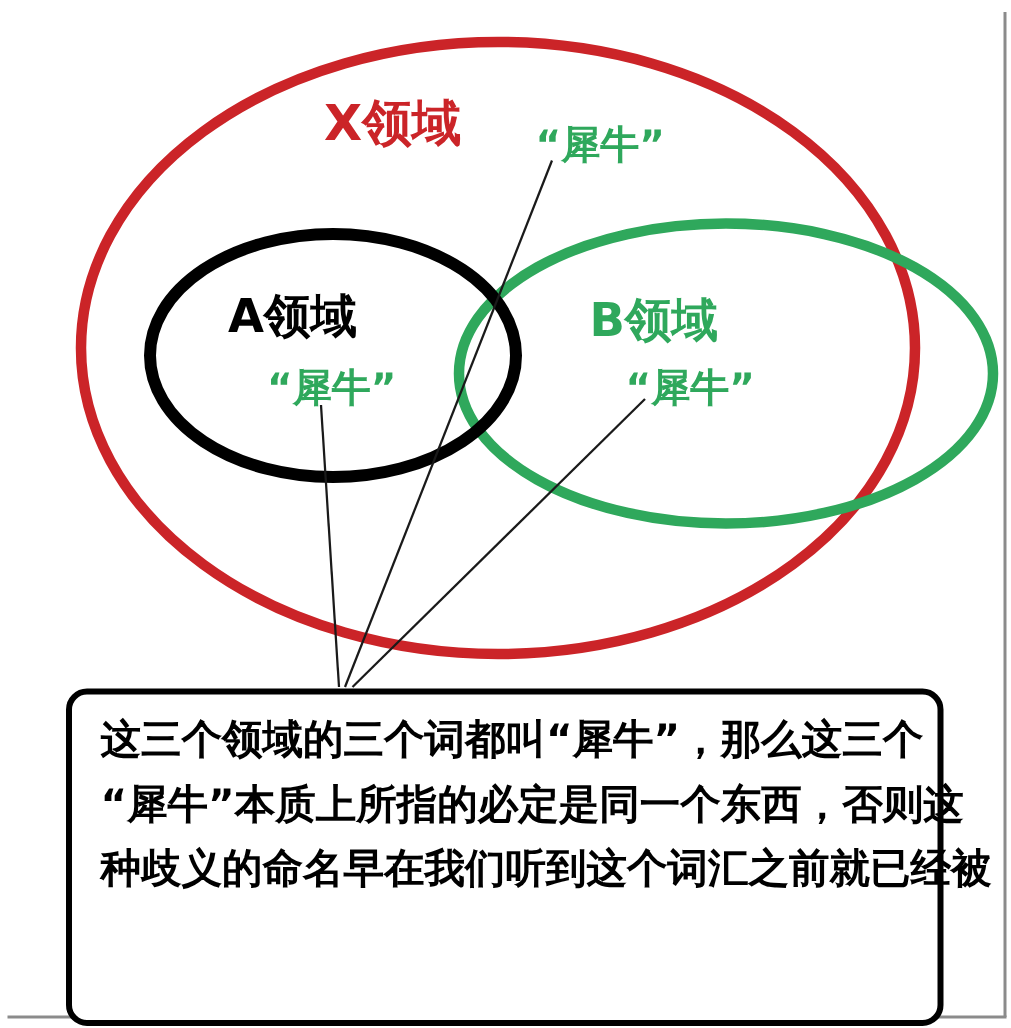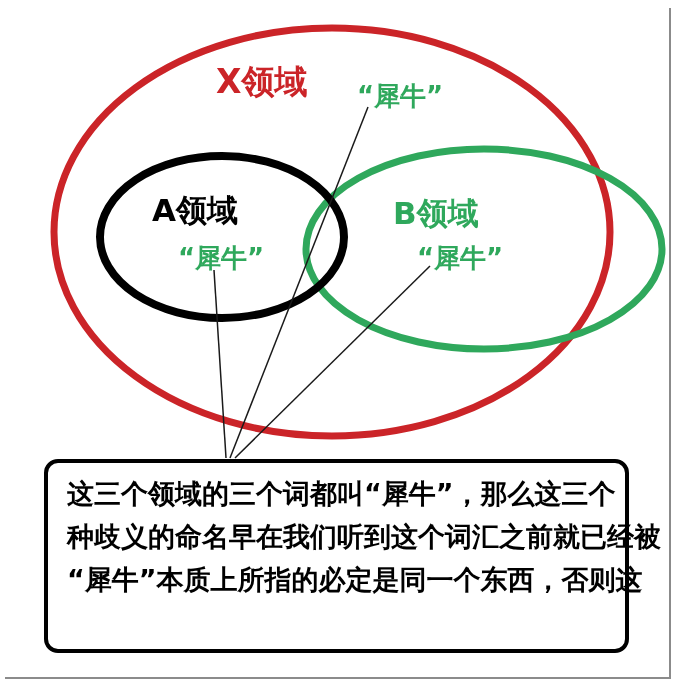--- a/index.html
+++ b/index.html
@@ -15,21 +15,21 @@
   .stage svg { position: absolute; left: 0; top: 0; }
   svg text { font-family: "DejaVu Sans", "Liberation Sans", sans-serif; font-weight: bold; }
   .region-label { font-size: 31px; }
   .region-label-x { font-size: 33px; }
   .word-label { font-size: 26px; }
   .caption-box {
     position: absolute;
     left: 44px;
     top: 459px;
     width: 585px;
-    height: 194px;
+    height: 225px;
     box-sizing: border-box;
     background: #ffffff;
     border: 4px solid #000000;
     border-radius: 14px;
     padding: 9px 12px 0 19px;
   }
   .caption-line {
     font-size: 27px;
     font-weight: bold;
     line-height: 43px;
@@ -62,17 +62,17 @@
 
     <text x="152" y="221" class="region-label" fill="#000000">A领域</text>
     <text x="178" y="267" class="word-label" fill="#2fa85c">“犀牛”</text>
 
     <text x="393" y="224" class="region-label" fill="#2fa85c">B领域</text>
     <text x="417" y="267" class="word-label" fill="#2fa85c">“犀牛”</text>
   </svg>
 
   <div class="caption-box">
     <div class="caption-line">这三个领域的三个词都叫“犀牛”，那么这三个</div>
+    <div class="caption-line">“犀牛”本质上所指的必定是同一个东西，否则这</div>
     <div class="caption-line">种歧义的命名早在我们听到这个词汇之前就已经被</div>
-    <div class="caption-line">“犀牛”本质上所指的必定是同一个东西，否则这</div>
   </div>
 
 </div>
 
 </body></html>

